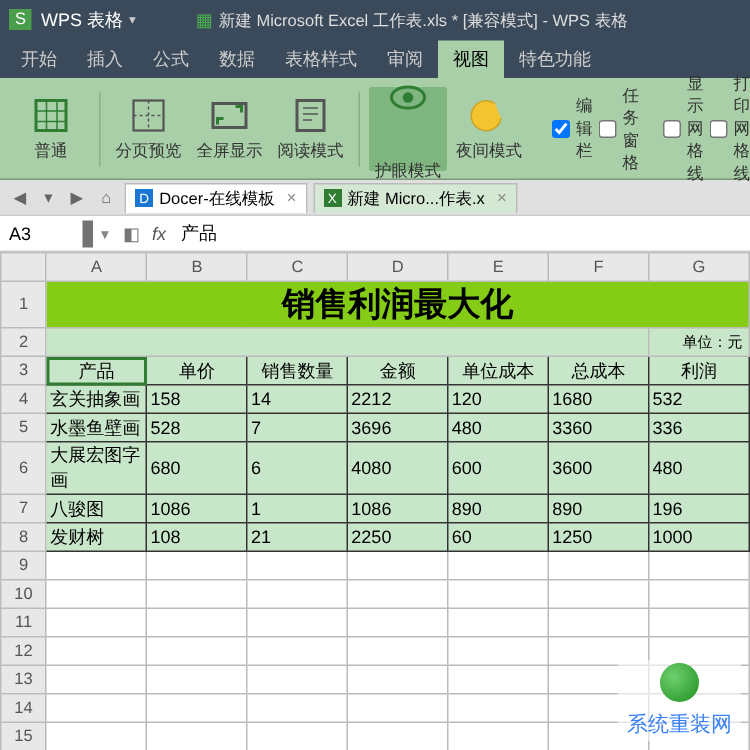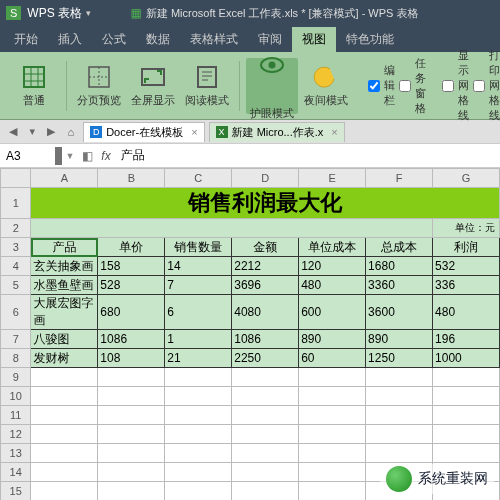--- a/index.html
+++ b/index.html
@@ -41,21 +41,21 @@
 .grid .colhdr { background: #e8e8e8; font-weight: normal; width: 66px; font-size: 11px; color: #555; }
 .grid .rowhdr { background: #e8e8e8; font-weight: normal; width: 30px; font-size: 11px; color: #555; }
 .grid .corner { background: #e8e8e8; width: 30px; }
 .grid .data { background: #c8e6c9; }
 .grid .title-cell { background: #84cc16; font-size: 22px; font-weight: bold; font-family: Liberation Sans, sans-serif; }
 .grid .unit-cell { background: #c8e6c9; font-size: 10px; text-align: right; padding-right: 4px; }
 .grid .hdr-cell { background: #c8e6c9; font-weight: normal; border: 1px solid #333; }
 .grid .val-cell { background: #c8e6c9; border: 1px solid #333; text-align: left; }
 .grid .empty { background: #fff; }
 .grid .selected { outline: 2px solid #2e7d32; outline-offset: -2px; }
-.watermark { position: absolute; right: 6px; bottom: 6px; display: flex; align-items: center; gap: 6px; font-size: 14px; color: #0f172a; background: rgba(255,255,255,0.6); padding: 2px 6px; }
+.watermark { position: absolute; right: 6px; bottom: 6px; display: flex; align-items: center; gap: 6px; font-size: 14px; color: #3b82f6; background: rgba(255,255,255,0.6); padding: 2px 6px; flex-direction: column; }
 .watermark .wlogo { width: 26px; height: 26px; border-radius: 50%; background: radial-gradient(circle at 35% 35%, #6ed06e, #1f8f1f); }
 svg { display: block; }
 </style>
 </head>
 <body>
 
 <div class="titlebar">
   <span class="logo">S</span>
   <span class="appname">WPS 表格</span>
   <span class="dropdown">▾</span>

